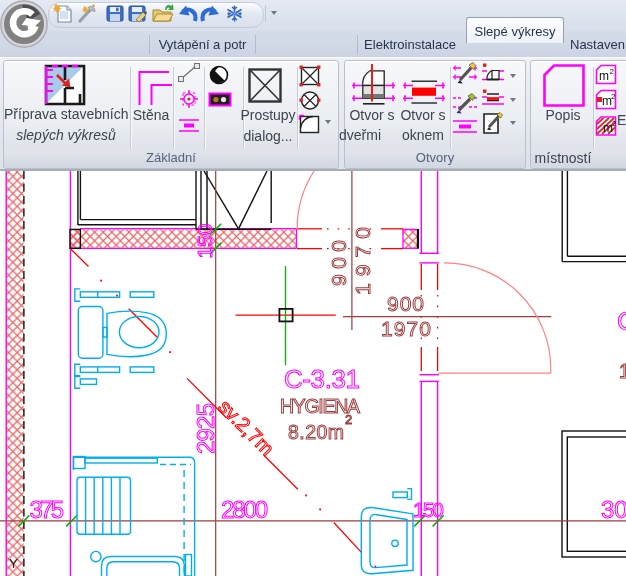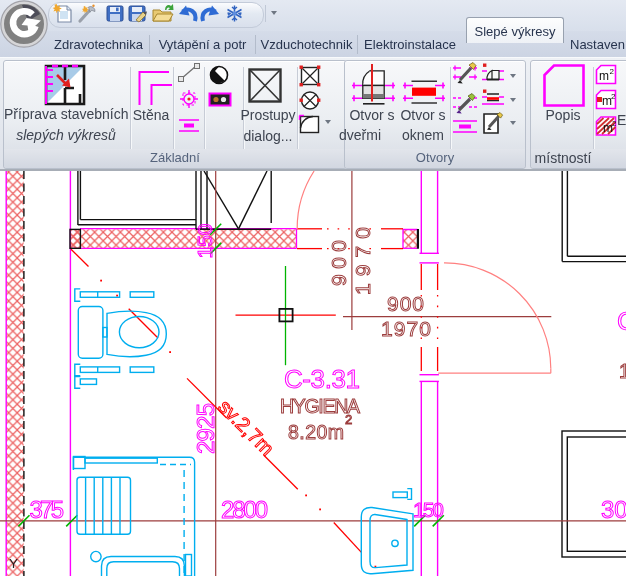--- a/index.html
+++ b/index.html
@@ -30,25 +30,23 @@
  border-right:3.5px solid transparent;border-top:4.5px solid #6e7682;}
 #canvasarea{position:absolute;left:0;top:169px;width:626px;height:407px;background:#fff;
  border-top:2px solid #a7adb6;}
 svg{display:block;}
 .icon{position:absolute;}
 </style>
 </head>
 <body>
 <div id="titlebar"></div>
 <div id="tabrow">
-  <div class="tab" style="left:48px;width:101px;">Zdravotechnika</div>
   <div class="tabsep" style="left:149px;"></div>
   <div class="tab" style="left:150px;width:105px;">Vytápění a potr</div>
   <div class="tabsep" style="left:255px;"></div>
-  <div class="tab" style="left:256px;width:101px;">Vzduchotechnik</div>
   <div class="tabsep" style="left:357px;"></div>
   <div class="tab" style="left:358px;width:104px;">Elektroinstalace</div>
   <div class="tab" style="left:570px;width:70px;text-align:left;">Nastavení</div>
 </div>
 <div id="activetab">Slepé výkresy</div>
 
 <svg class="icon" style="left:0px;top:0px;" width="49" height="49" viewBox="0 0 49 49">
   <circle cx="24" cy="24" r="21" fill="#818181"></circle>
   <path d="M22 5 C 30 4 37 8 40 14 L 28 21 Z" fill="#4d4d58"></path>
   <circle cx="24" cy="24" r="21.5" fill="none" stroke="#d6d6d8" stroke-width="3"></circle>
@@ -108,21 +106,21 @@
   <g transform="translate(173,1)" stroke="#2f62c0" stroke-width="1.5" fill="none">
    <path d="M9.5 1.5 V17.5 M2.5 5.5 L16.5 13.5 M16.5 5.5 L2.5 13.5"></path>
    <path d="M7 3 l2.5 2 2.5-2 M7 16 l2.5-2 2.5 2 M2.5 9 l2.5 0.5 -2 1.8 M16.5 9 l-2.5 0.5 2 1.8"></path>
    <rect x="7.6" y="7.6" width="3.8" height="3.8" transform="rotate(45 9.5 9.5)" fill="#5f8ede" stroke="none"></rect>
   </g>
 </svg>
 <div class="caret" style="left:271px;top:11px;"></div>
 <div class="icon" style="left:265px;top:5px;width:1px;height:17px;background:#c0c8d6;"></div>
 
 <div id="ribbon">
- <div class="panel" style="left:3px;width:334px;padding-left:8px;">
+ <div class="panel" style="left:3px;width:334px;">
    <div class="vsep" style="left:126px;"></div>
    <div class="vsep" style="left:169px;"></div>
    <div class="vsep" style="left:200px;"></div>
    <div class="vsep" style="left:239px;"></div>
    <div class="vsep" style="left:293px;"></div>
    <div class="plabel">Základní</div>
  </div>
  <div class="panel" style="left:344px;width:180px;">
    <div class="vsep" style="left:105px;"></div>
    <div class="plabel">Otvory</div>

